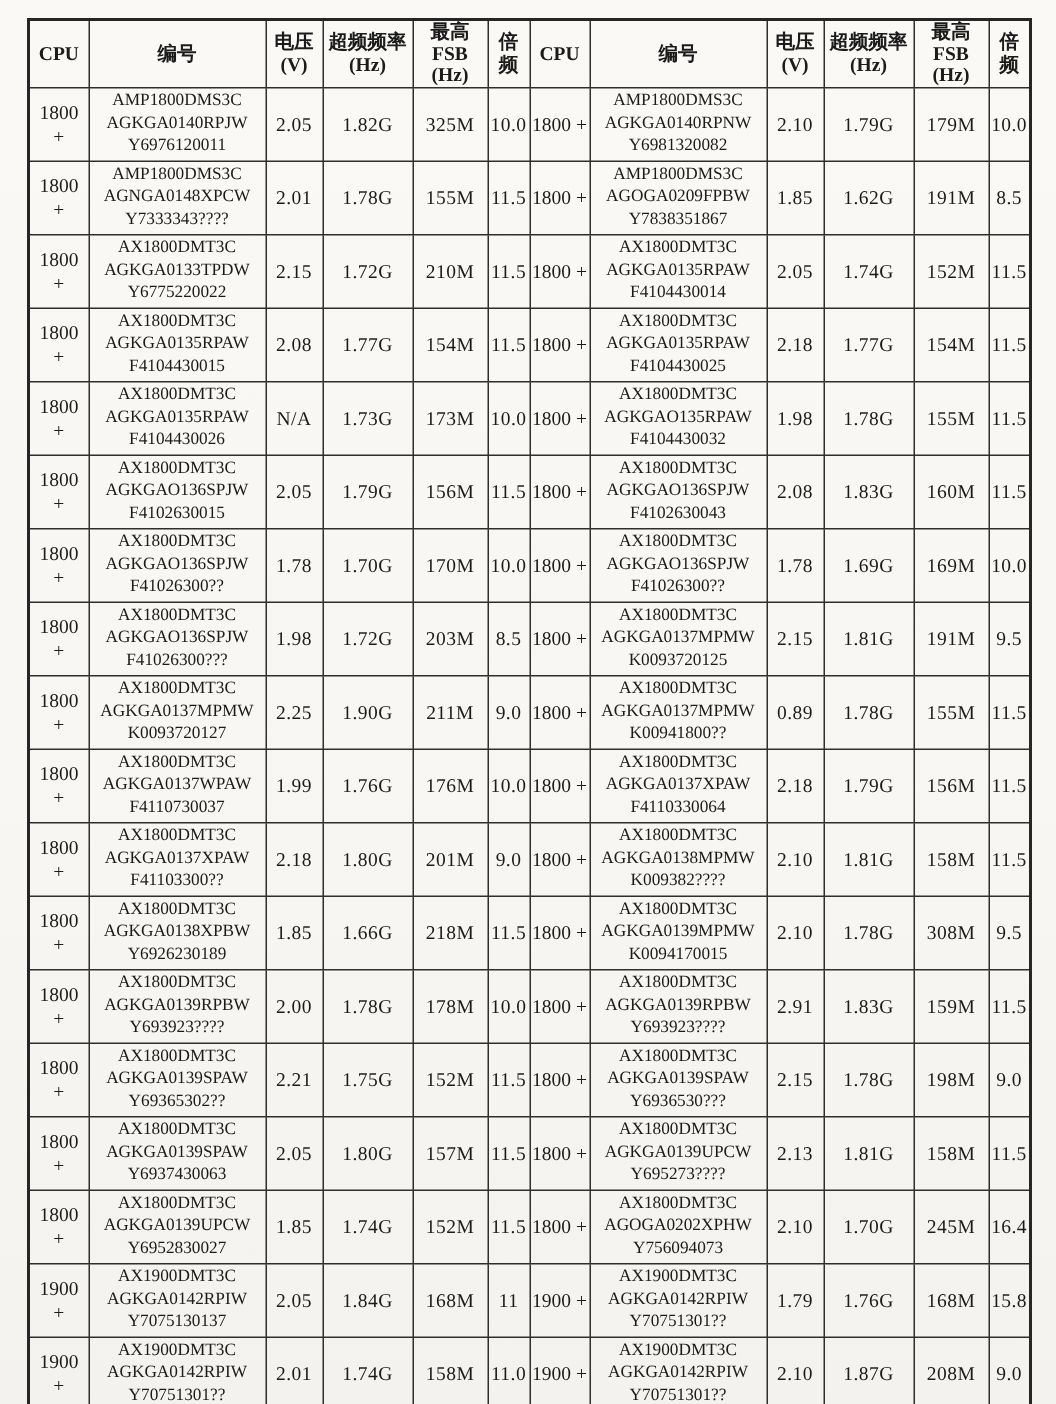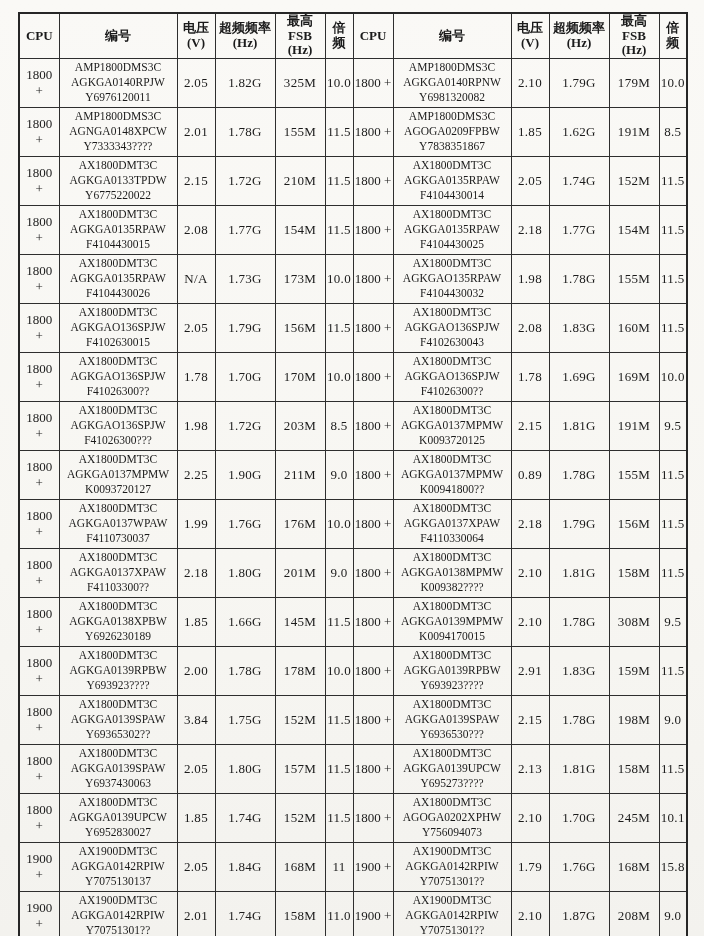--- a/index.html
+++ b/index.html
@@ -289,21 +289,21 @@
     <td class="c-fsb">158M</td>
     <td class="c-mult">11.5</td>
   </tr>
         <tr>
     <td class="c-cpu">1800 +</td>
     <td class="c-serial">AX1800DMT3C
 AGKGA0138XPBW
 Y6926230189</td>
     <td class="c-volt">1.85</td>
     <td class="c-freq">1.66G</td>
-    <td class="c-fsb">145M</td>
+    <td class="c-fsb">218M</td>
     <td class="c-mult">11.5</td>
     <td class="c-cpu">1800 +</td>
     <td class="c-serial">AX1800DMT3C
 AGKGA0139MPMW
 K0094170015</td>
     <td class="c-volt">2.10</td>
     <td class="c-freq">1.78G</td>
     <td class="c-fsb">308M</td>
     <td class="c-mult">9.5</td>
   </tr>
@@ -323,21 +323,21 @@
     <td class="c-volt">2.91</td>
     <td class="c-freq">1.83G</td>
     <td class="c-fsb">159M</td>
     <td class="c-mult">11.5</td>
   </tr>
         <tr>
     <td class="c-cpu">1800 +</td>
     <td class="c-serial">AX1800DMT3C
 AGKGA0139SPAW
 Y69365302??</td>
-    <td class="c-volt">3.84</td>
+    <td class="c-volt">2.21</td>
     <td class="c-freq">1.75G</td>
     <td class="c-fsb">152M</td>
     <td class="c-mult">11.5</td>
     <td class="c-cpu">1800 +</td>
     <td class="c-serial">AX1800DMT3C
 AGKGA0139SPAW
 Y6936530???</td>
     <td class="c-volt">2.15</td>
     <td class="c-freq">1.78G</td>
     <td class="c-fsb">198M</td>
@@ -370,21 +370,21 @@
     <td class="c-freq">1.74G</td>
     <td class="c-fsb">152M</td>
     <td class="c-mult">11.5</td>
     <td class="c-cpu">1800 +</td>
     <td class="c-serial">AX1800DMT3C
 AGOGA0202XPHW
 Y756094073</td>
     <td class="c-volt">2.10</td>
     <td class="c-freq">1.70G</td>
     <td class="c-fsb">245M</td>
-    <td class="c-mult">10.1</td>
+    <td class="c-mult">16.4</td>
   </tr>
         <tr>
     <td class="c-cpu">1900 +</td>
     <td class="c-serial">AX1900DMT3C
 AGKGA0142RPIW
 Y7075130137</td>
     <td class="c-volt">2.05</td>
     <td class="c-freq">1.84G</td>
     <td class="c-fsb">168M</td>
     <td class="c-mult">11</td>

